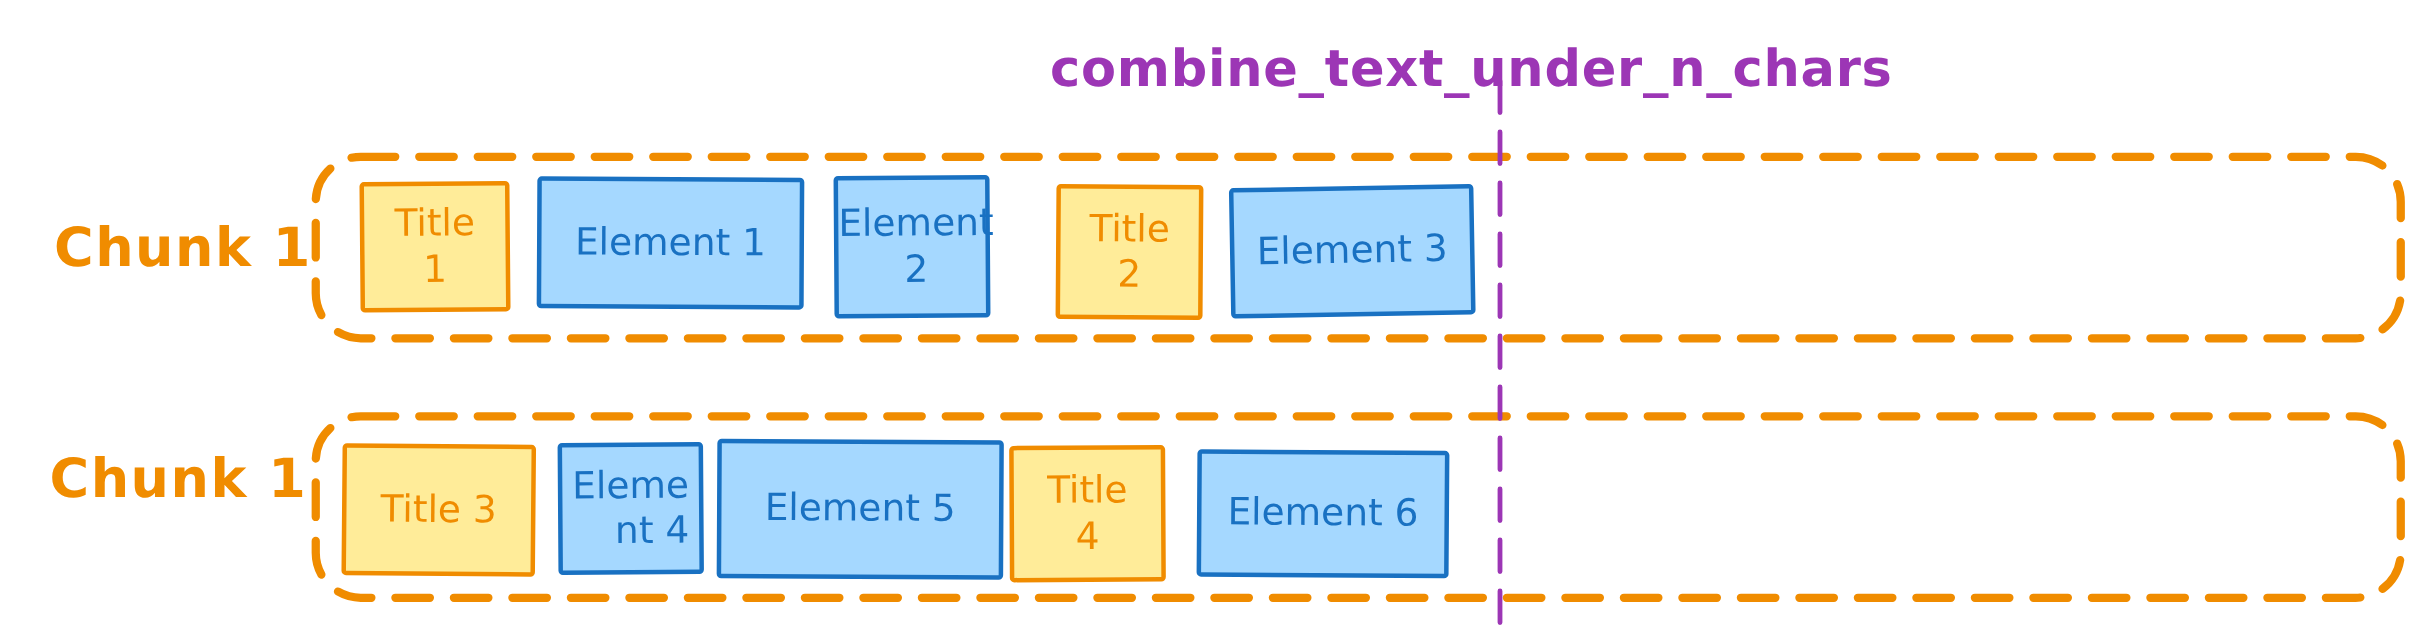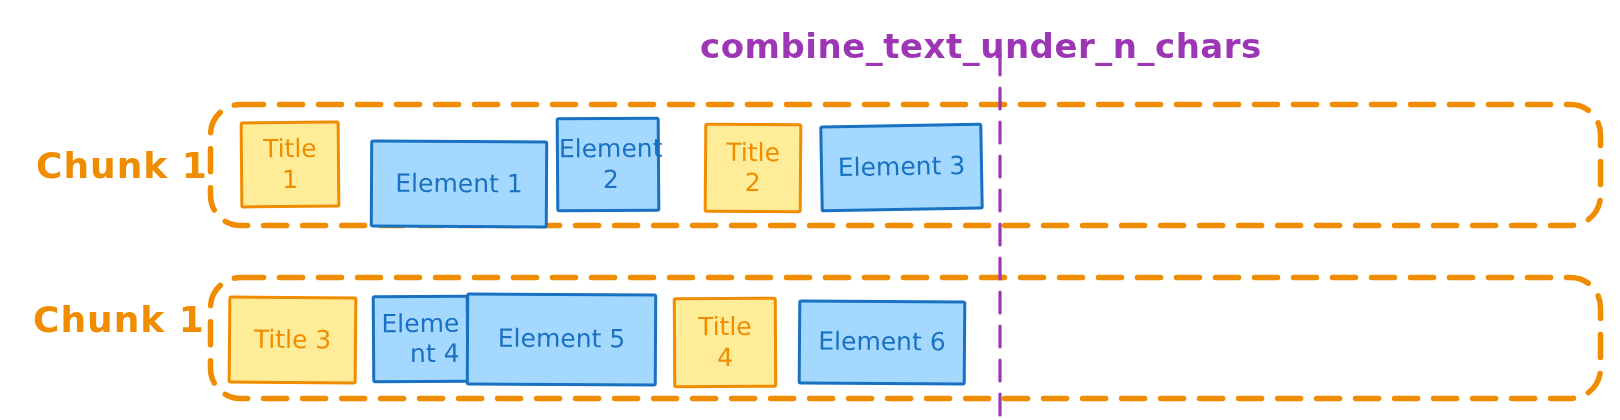--- a/index.html
+++ b/index.html
@@ -29,28 +29,28 @@
   .chunk-label.c2{left:33px;top:299px;}
   .box{
     position:absolute;display:grid;place-items:center;text-align:center;
     white-space:pre-line;box-sizing:border-box;border:3px solid;border-radius:3px;
     font-size:25px;line-height:1.22;
   }
   .box.title{background:var(--yellow-fill,#ffec99);border-color:var(--orange,#f08c00);color:var(--orange,#f08c00);}
   .box.element{background:var(--blue-fill,#a5d8ff);border-color:var(--blue,#1971c2);color:var(--blue,#1971c2);}
   
   .p-t1{left:240px;top:121px;width:100px;height:87px;transform:rotate(-.5deg);}
-  .p-e1{left:358px;top:140px;width:178px;height:88px;transform:rotate(.3deg);margin-left:12px;}
+  .p-e1{left:358px;top:118px;width:178px;height:88px;transform:rotate(.3deg);}
   .p-e2{left:556px;top:117px;width:104px;height:95px;transform:rotate(-.4deg);}
   .p-t2{left:704px;top:123px;width:98px;height:90px;transform:rotate(.4deg);}
   .p-e3{left:820px;top:124px;width:163px;height:87px;transform:rotate(-1deg);}
   
   .p-t3{left:228px;top:296px;width:129px;height:88px;transform:rotate(.5deg);}
   .p-e4{left:372px;top:295px;width:97px;height:88px;transform:rotate(-.4deg);text-align:right;}
-  .p-e5{left:466px;top:293px;width:191px;height:93px;transform:rotate(.3deg);}
+  .p-e5{left:478px;top:293px;width:191px;height:93px;transform:rotate(.3deg);}
   .p-t4{left:673px;top:297px;width:104px;height:91px;transform:rotate(-.3deg);}
   .p-e6{left:798px;top:300px;width:168px;height:85px;transform:rotate(.4deg);}
 </style>
 </head>
 <body>
 
 <div class="canvas">
 
   <svg class="strokes" viewBox="0 0 1620 420">
     <rect class="outline" x="210.5" y="104.5" width="1390" height="121" rx="30"></rect>

